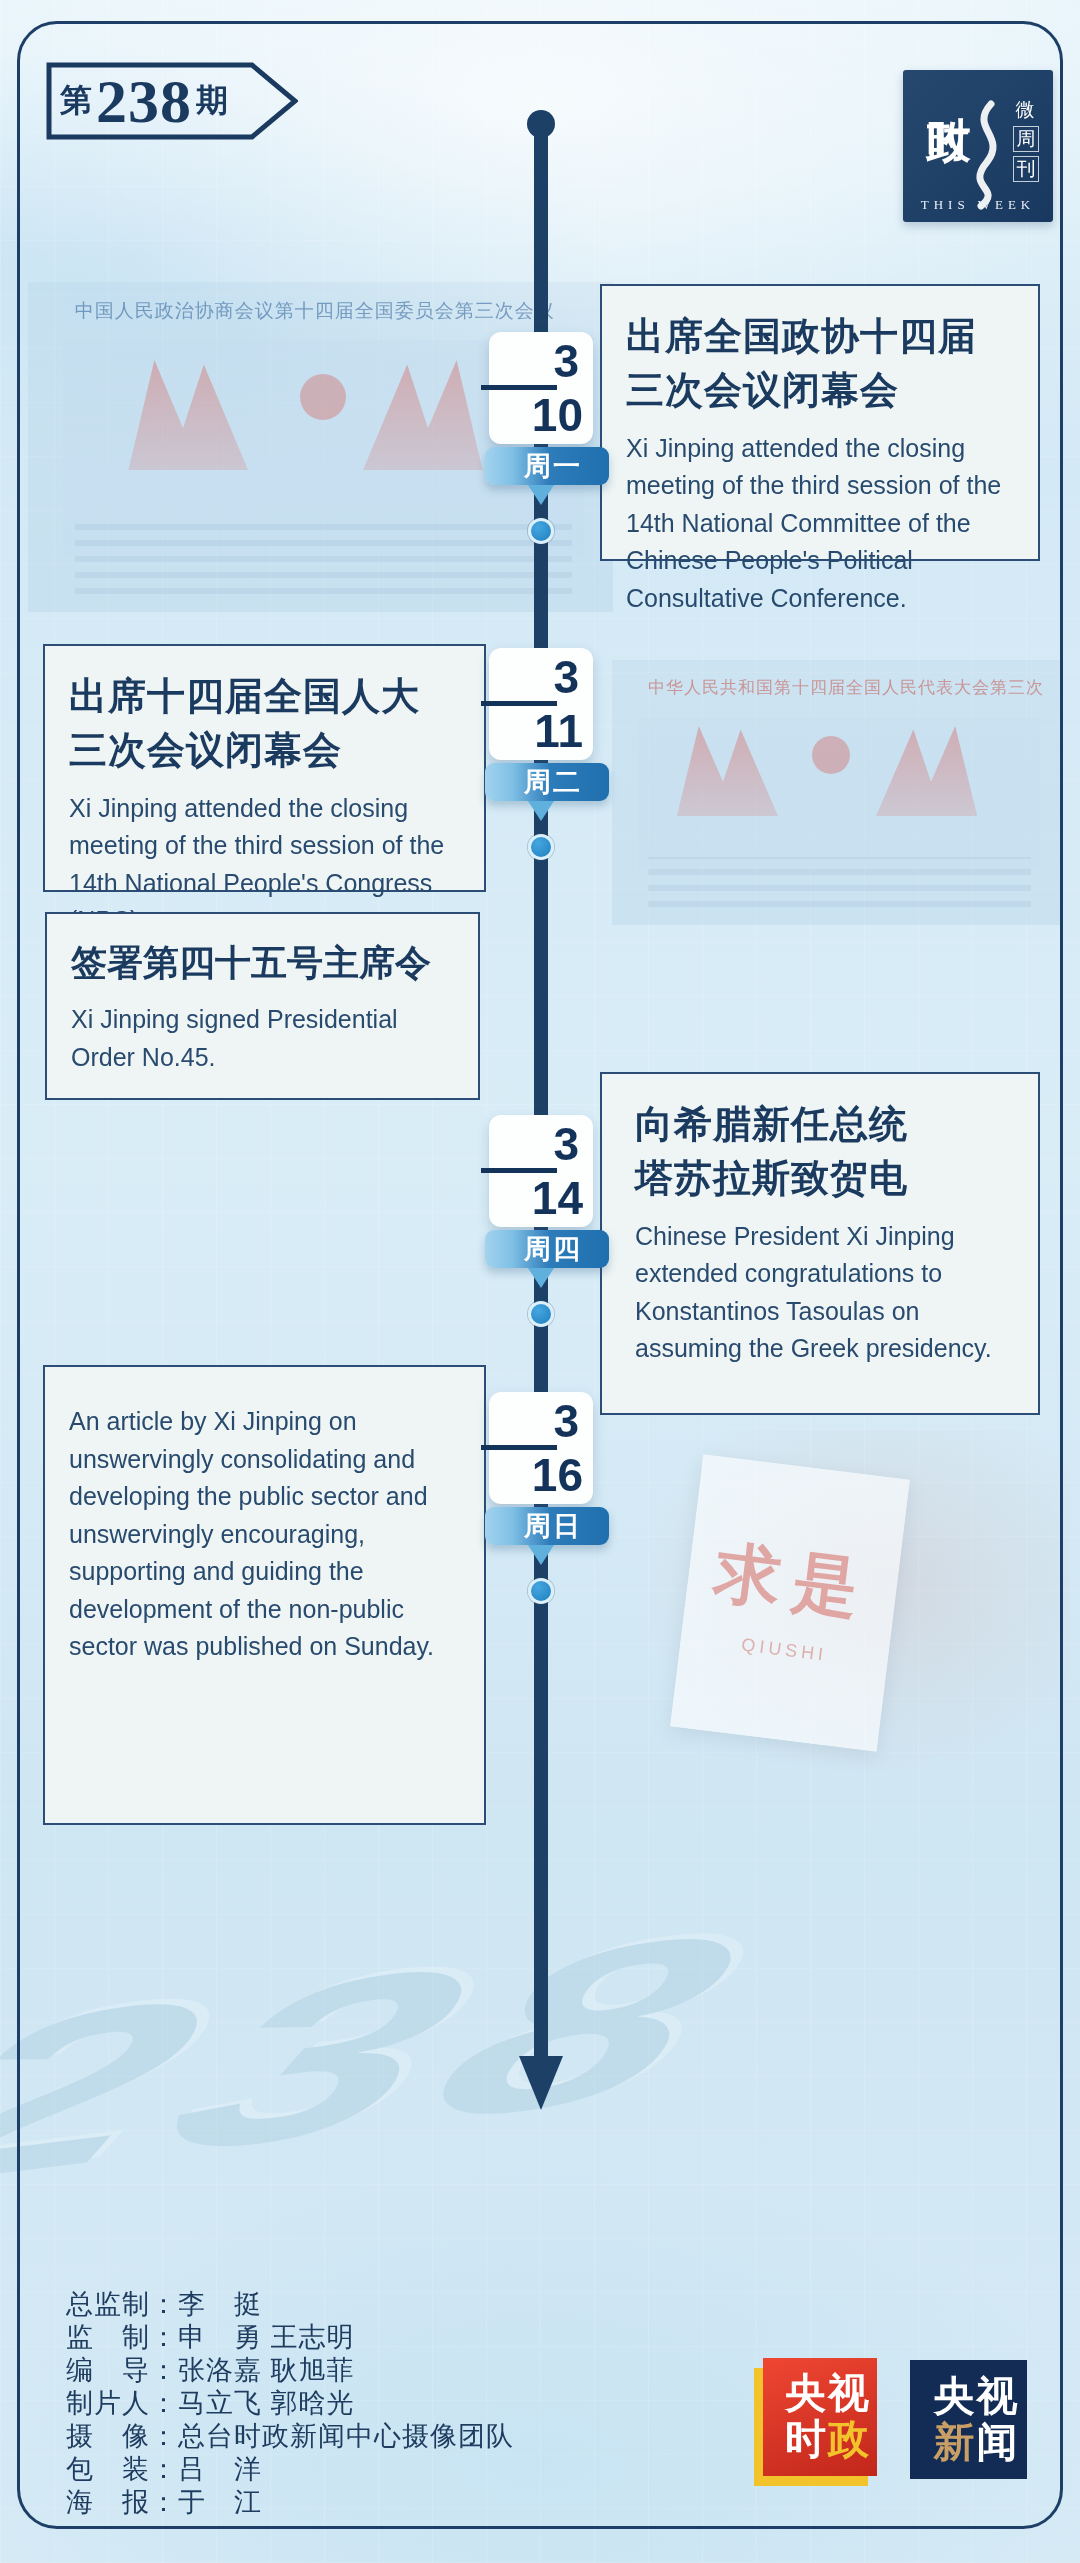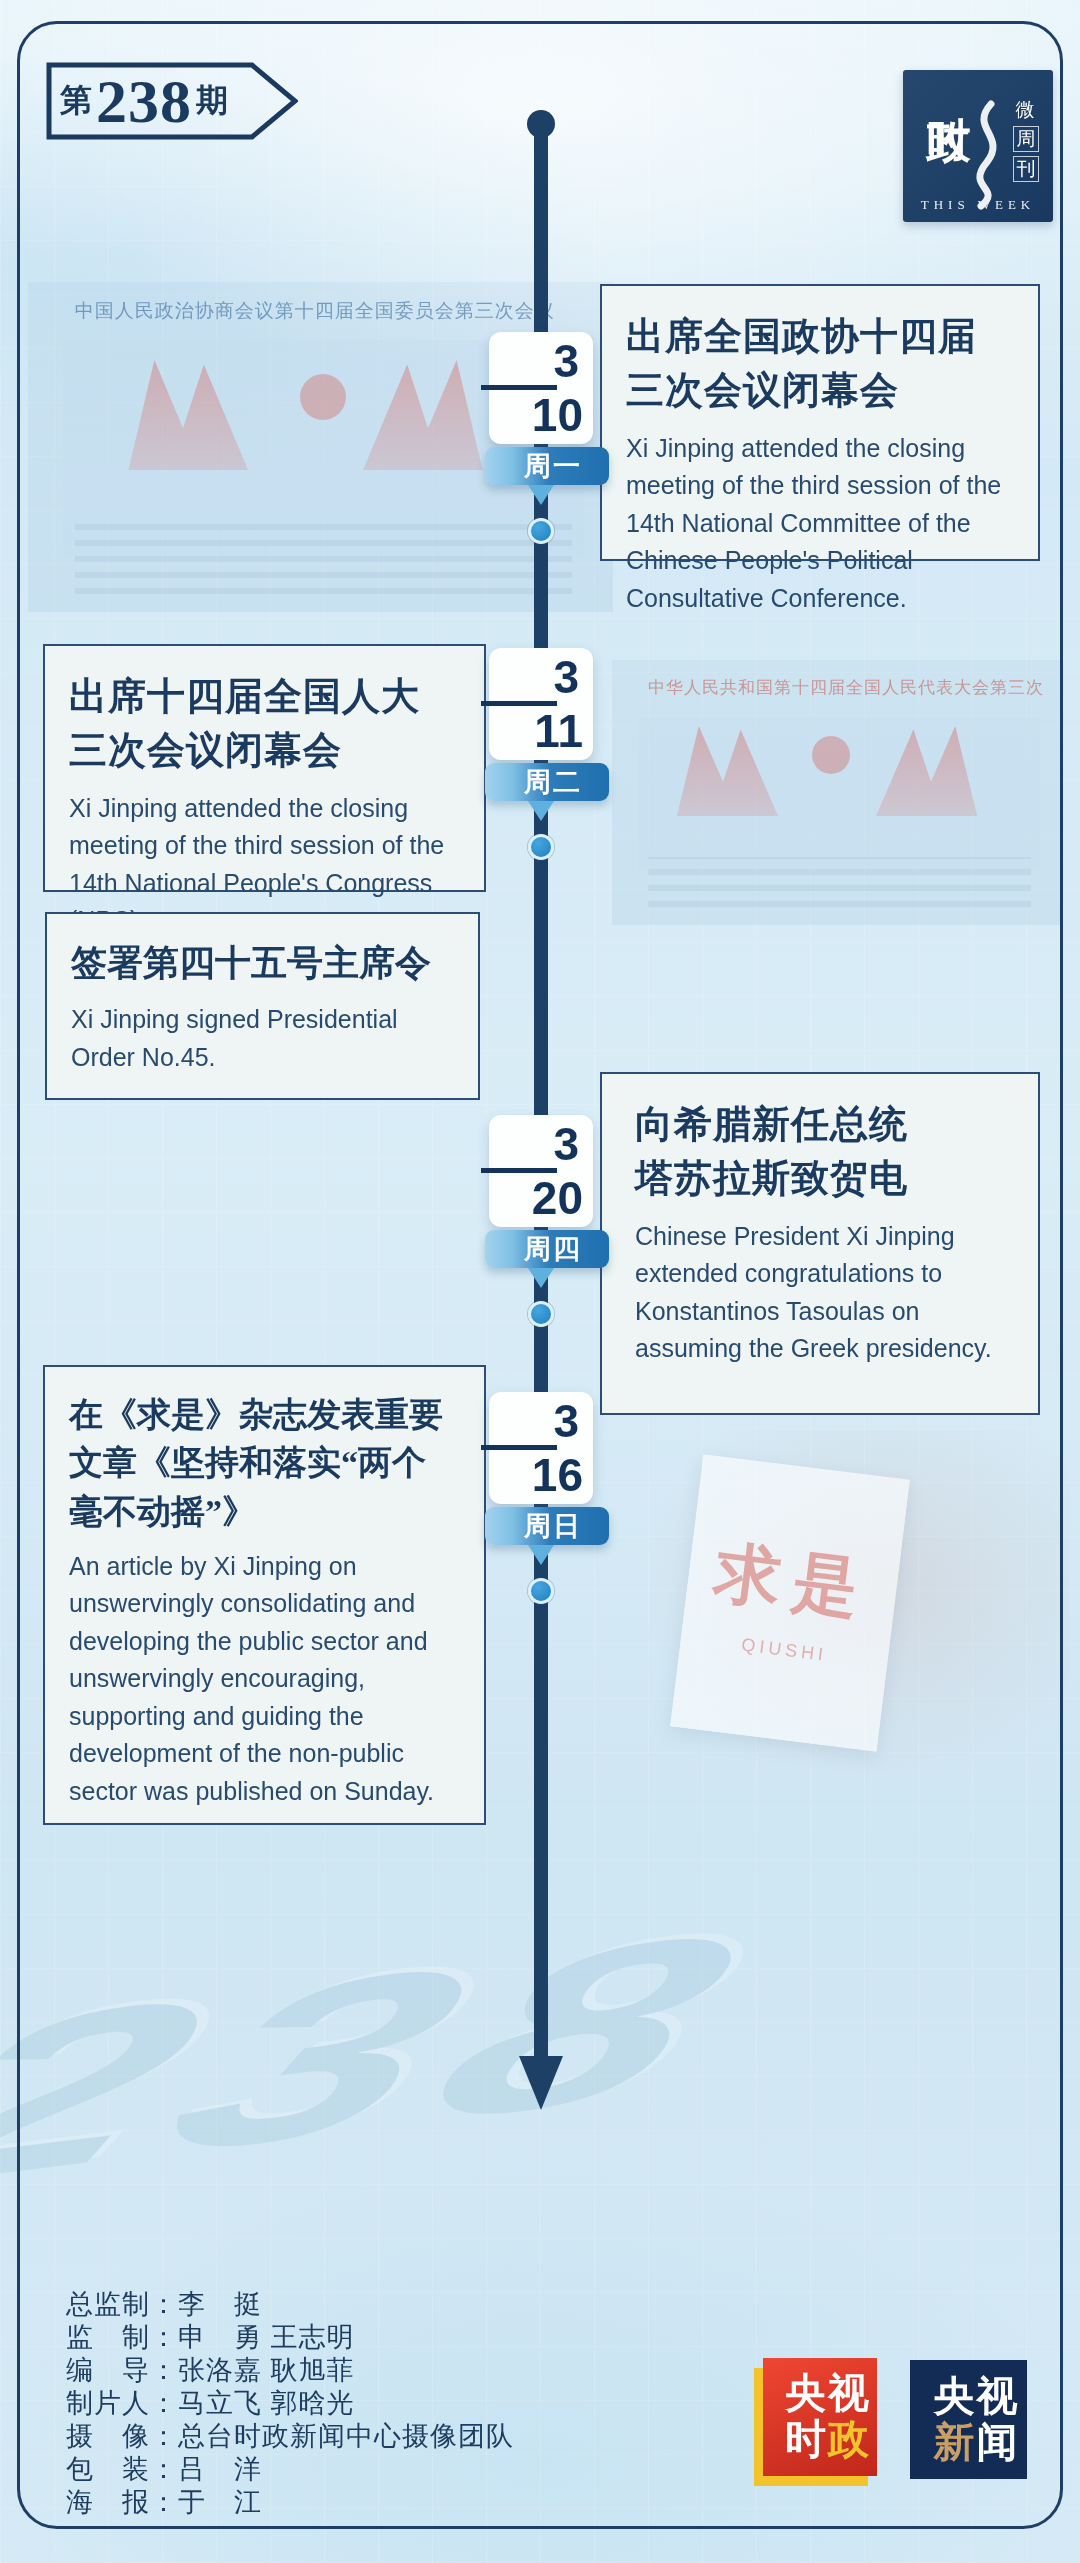--- a/index.html
+++ b/index.html
@@ -192,21 +192,21 @@
     <div class="dm-rule"></div>
     <div class="dm-day">11</div>
   </div>
   <div class="dm-banner" style="top:763px;">周二</div>
   <div class="dm-pointer" style="top:801px;"></div>
   <div class="dm-dot" style="top:834px;"></div>
 
   <div class="dm-box" style="top:1115px;">
     <div class="dm-month">3</div>
     <div class="dm-rule"></div>
-    <div class="dm-day">20</div>
+    <div class="dm-day">14</div>
   </div>
   <div class="dm-banner" style="top:1230px;">周四</div>
   <div class="dm-pointer" style="top:1268px;"></div>
   <div class="dm-dot" style="top:1301px;"></div>
 
   <div class="dm-box" style="top:1392px;">
     <div class="dm-month">3</div>
     <div class="dm-rule"></div>
     <div class="dm-day">16</div>
   </div>
@@ -231,23 +231,20 @@
     <div class="event-desc">Xi Jinping signed Presidential Order No.45.</div>
   </div>
 
   <div class="event-box b4">
     <div class="event-title">向希腊新任总统
 塔苏拉斯致贺电</div>
     <div class="event-desc">Chinese President Xi Jinping extended congratulations to Konstantinos Tasoulas on assuming the Greek presidency.</div>
   </div>
 
   <div class="event-box b5">
-    <div class="event-title">在《求是》杂志发表重要
-文章《坚持和落实“两个
-毫不动摇”》</div>
     <div class="event-desc">An article by Xi Jinping on unswervingly consolidating and developing the public sector and unswervingly encouraging, supporting and guiding the development of the non-public sector was published on Sunday.</div>
   </div>
 
   <div class="credits">
     <div>总监制：李　挺</div>
     <div>监　制：申　勇 王志明</div>
     <div>编　导：张洛嘉 耿旭菲</div>
     <div>制片人：马立飞 郭晗光</div>
     <div>摄　像：总台时政新闻中心摄像团队</div>
     <div>包　装：吕　洋</div>

